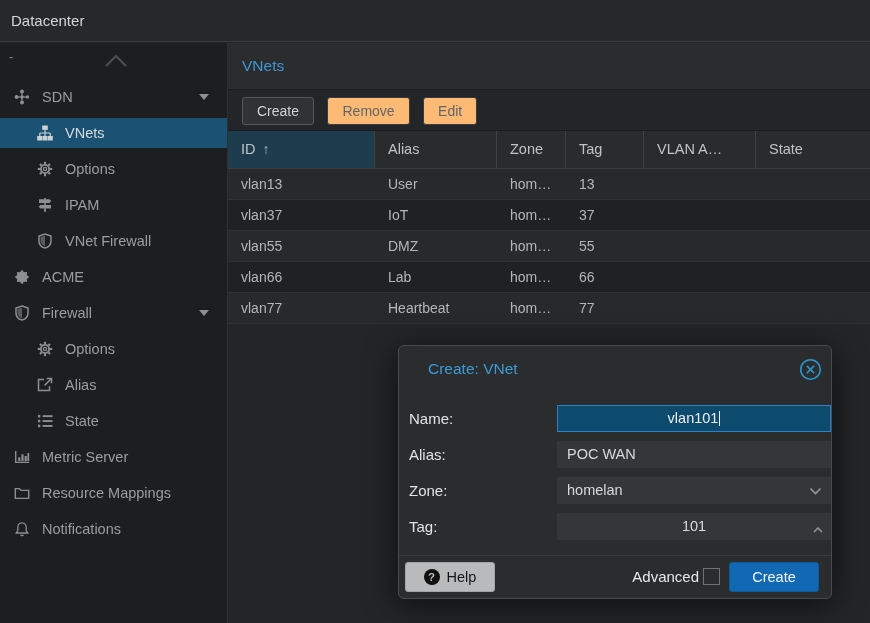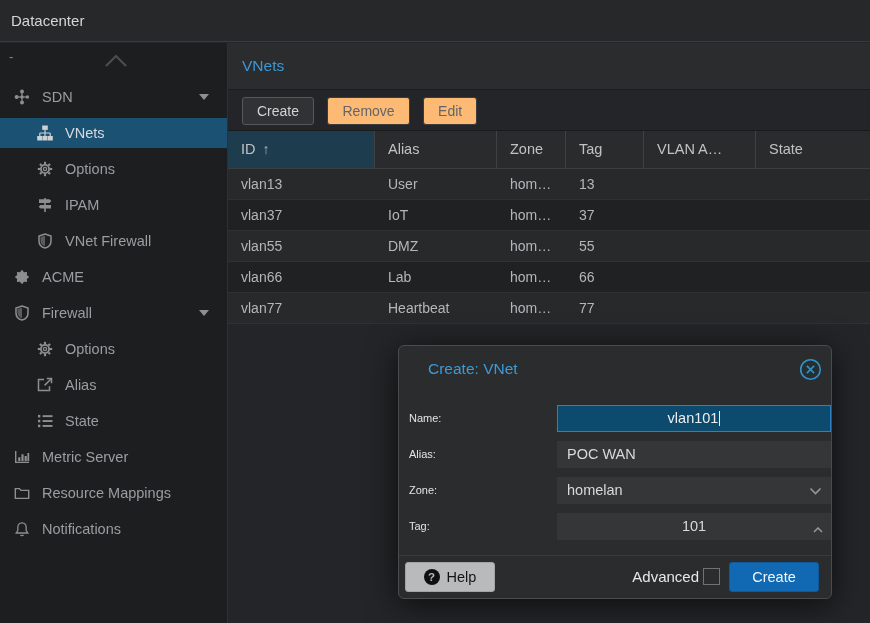--- a/index.html
+++ b/index.html
@@ -75,21 +75,21 @@
     position:absolute;left:398px;top:345px;width:434px;height:254px;
     background:#2b2c2e;border:1px solid #4a4b4d;border-radius:6px;box-sizing:border-box;
     box-shadow:0 5px 32px rgba(0,0,0,0.65);z-index:10;
   }
   #modal-title{
     position:absolute;left:11px;top:0;height:44px;line-height:46px;
     color:#3d9bd8;font-size:15.5px;margin-left:18px;
   }
   #modal-close{position:absolute;right:9px;top:12px;width:23px;height:23px;cursor:pointer;}
   .field{position:absolute;left:10px;right:12px;height:27px;}
-  .field .flabel{position:absolute;left:0;line-height:27px;color:#e2e3e4;font-size:11px;}
+  .field .flabel{position:absolute;left:0;line-height:27px;color:#e2e3e4;font-size:15px;}
   .fbox{
     position:absolute;left:148px;width:274px;height:27px;box-sizing:border-box;
     background:#353638;border:1px solid #353638;color:#d8d9da;
     font-size:14.5px;line-height:25px;padding:0 9px;white-space:nowrap;overflow:hidden;
   }
   .fbox.focused{background:#0c4a6e;border:1px solid #2e7fc4;color:#eceded;text-align:center;}
   .caret{display:inline-block;width:1px;height:15px;background:#eceded;vertical-align:-3px;margin-left:1px;}
   .fbox .pick{position:absolute;right:8px;top:0;height:100%;display:flex;align-items:center;color:#97989a;}
   .fbox .spin{position:absolute;right:7px;top:2px;display:flex;flex-direction:column;gap:3px;color:#97989a;}
   

